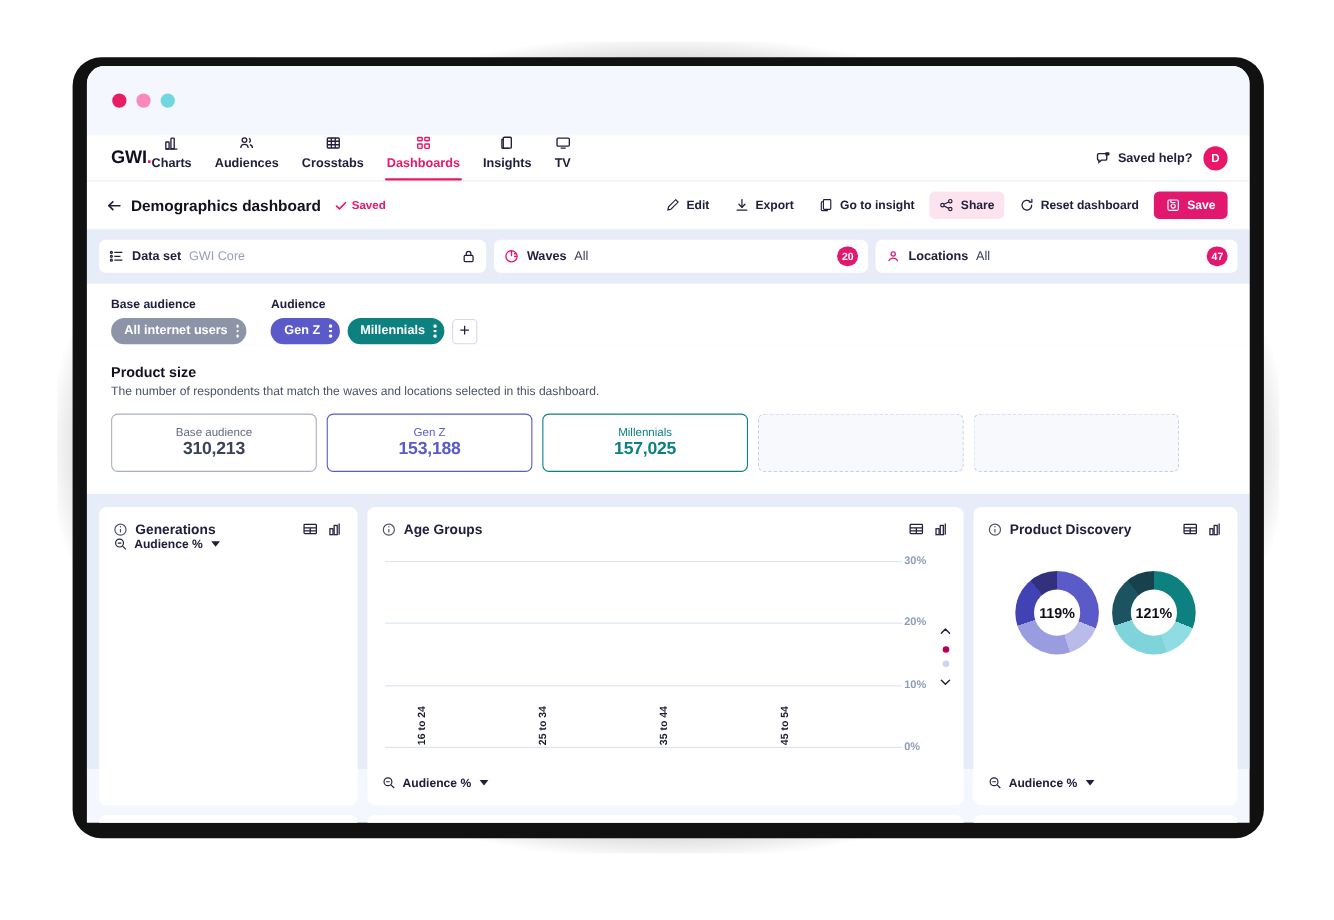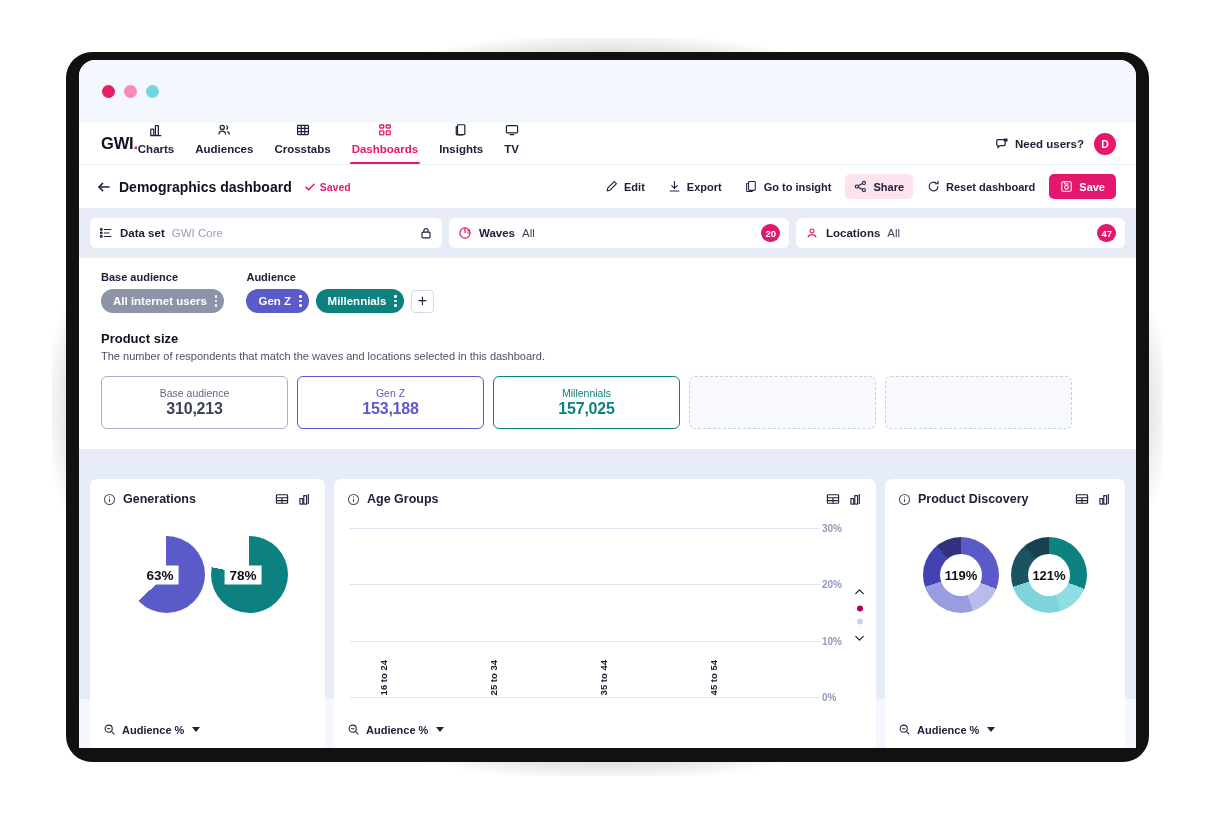--- a/index.html
+++ b/index.html
@@ -183,21 +183,21 @@
   .sc-label { font-size: 10.5px; color: #616a85; }
   .sc-label.genz { color: #5a5ac8; }
   .sc-label.mill { color: #0d8080; }
   .sc-val { font-size: 16px; font-weight: 700; color: #3c4258; margin-top: 1px; letter-spacing: -0.2px; }
   .sc-val.genz { color: #5a5ac8; }
   .sc-val.mill { color: #0d8080; }
 
   
   .gridarea {
     background: #e6ecf8;
-    padding: 30px 11px 0 11px;
+    padding: 12px 11px 0 11px;
     height: 250px;
   }
   .cardrow { display: flex; gap: 9px; }
   .card {
     background: #ffffff; border-radius: 7px;
     height: 271px; position: relative;
     display: flex; flex-direction: column;
     overflow: hidden;
   }
   .card.c1 { width: 235px; }
@@ -370,21 +370,21 @@
     </div>
 
     <div class="nav-right">
       <div class="needhelp">
         <span class="icon">
           <svg width="14" height="14" viewBox="0 0 16 16" fill="none" stroke="#20203c" stroke-width="1.4">
             <path d="M2 4.2a1.2 1.2 0 0 1 1.2-1.2h7.2a1.2 1.2 0 0 1 1.2 1.2v4.4a1.2 1.2 0 0 1-1.2 1.2H6l-2.6 2.2V9.8H3.2A1.2 1.2 0 0 1 2 8.6z"></path>
             <rect x="10" y="1.6" width="4.4" height="3.4" rx="0.7" fill="#20203c" stroke="none"></rect>
           </svg>
         </span>
-        <span>Need users?</span>
+        <span>Saved help?</span>
       </div>
       <div class="avatar">D</div>
     </div>
   </div>
 
   <div class="dashhead">
     <div class="backbtn">
       <svg width="16" height="16" viewBox="0 0 16 16" fill="none" stroke="#20203c" stroke-width="1.5" stroke-linecap="round" stroke-linejoin="round">
         <line x1="13" y1="8" x2="3" y2="8"></line>
           <polyline points="6.6,4.4 3,8 6.6,11.6"></polyline>
@@ -606,30 +606,20 @@
               </svg>
             </span>
             <span class="icon">
               <svg width="14" height="14" viewBox="0 0 16 16" fill="none" stroke="#20203c" stroke-width="1.3">
                 <rect x="2.2" y="7.6" width="3.2" height="6.2"></rect>
                   <rect x="6.6" y="4.2" width="3.2" height="9.6"></rect>
                   <line x1="11.8" y1="2.2" x2="11.8" y2="13.8"></line>
               </svg>
             </span>
           </span>
-        </div>
-        <div class="cardbody">
-          <div class="pierow">
-            <div class="pie" style="background: conic-gradient(#5a5ac8 0% 63%, #ffffff 63% 100%);">
-              <span class="pielabel">63%</span>
-            </div>
-            <div class="pie" style="background: conic-gradient(#0d8080 0% 78%, #ffffff 78% 100%);">
-              <span class="pielabel">78%</span>
-            </div>
-          </div>
         </div>
         <div class="cardfoot">
           <span class="icon">
             <svg width="13" height="13" viewBox="0 0 16 16" fill="none" stroke="#20203c" stroke-width="1.3">
               <circle cx="7" cy="7" r="4.4"></circle>
                 <line x1="10.4" y1="10.4" x2="14" y2="14"></line>
                 <line x1="5" y1="7" x2="9" y2="7"></line>
             </svg>
           </span>
           <span>Audience %</span>

